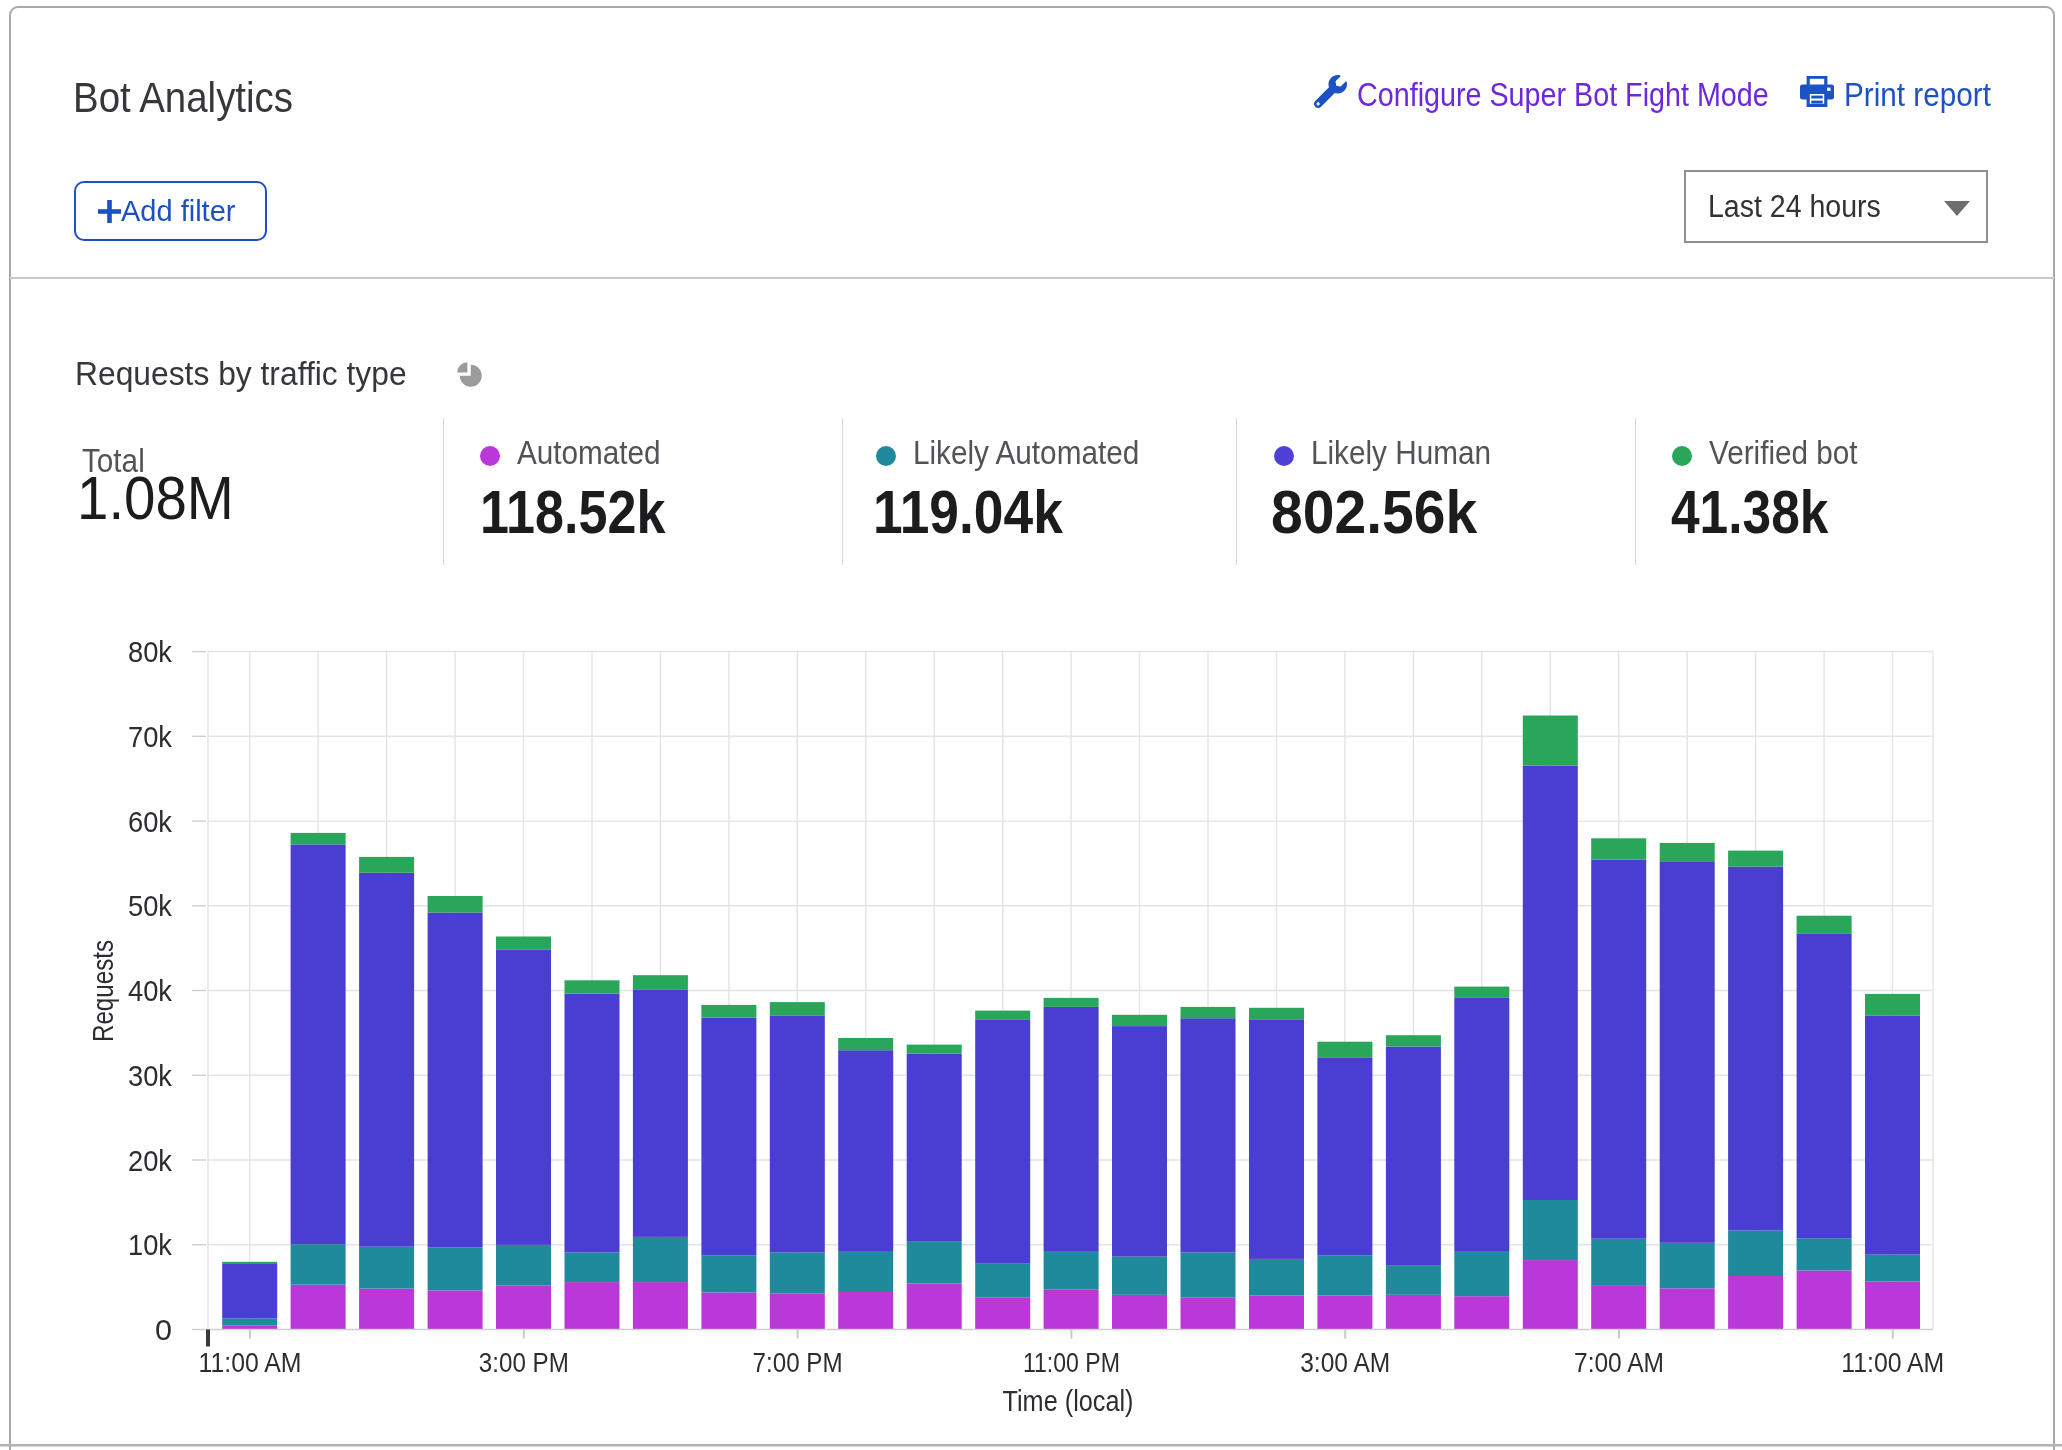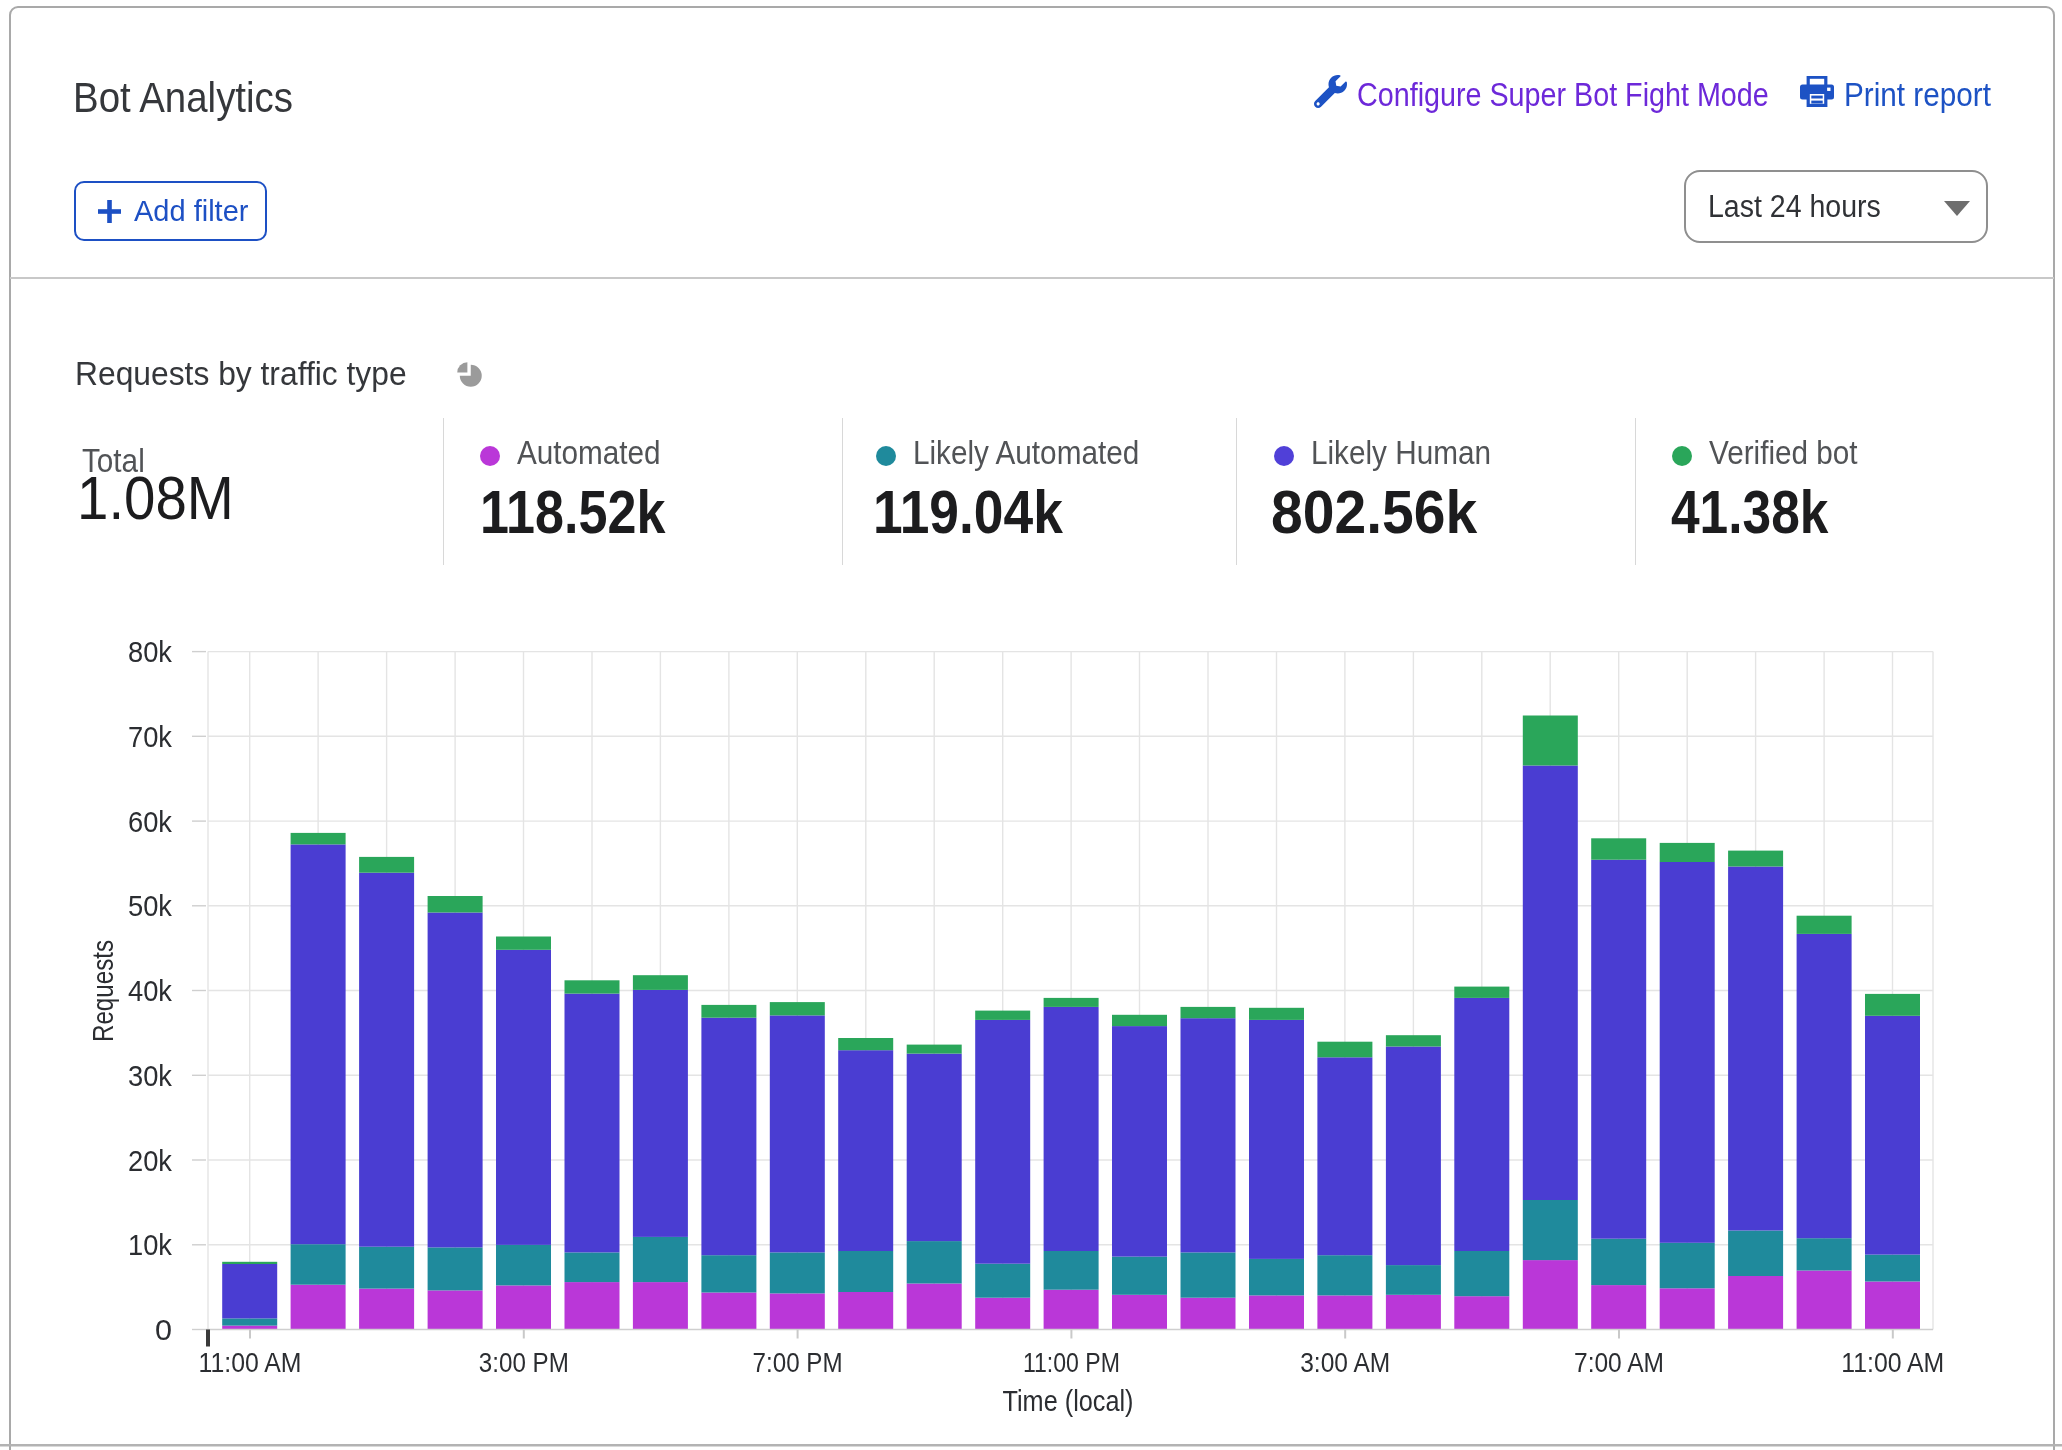--- a/index.html
+++ b/index.html
@@ -29,24 +29,24 @@
       <rect x="11.3" y="24.6" width="11.4" height="2.9" fill="#1d52c4"></rect>
     </svg>
   </div>
   <div style="position:absolute;left:1844px;top:78px;font-size:33px;color:#1d52c4;line-height:1"><span style="display:inline-block;transform:scaleX(0.9);transform-origin:left center;white-space:nowrap">Print report</span></div>
 
   <div style="position:absolute;left:74px;top:181px;width:193px;height:60px;border:2px solid #1d50c4;border-radius:10px;display:flex;align-items:center;padding-left:22px">
     <svg width="23" height="23" viewBox="0 0 23 23" style="display:block">
       <rect x="9.2" y="0" width="4.6" height="23" fill="#1d50c4"></rect>
       <rect x="0" y="9.2" width="23" height="4.6" fill="#1d50c4"></rect>
     </svg>
-    <div style="margin-left:13px;font-size:29px;color:#1d50c4;line-height:1">Add filter</div>
-  </div>
-
-  <div style="position:absolute;left:1684px;top:170px;width:304px;height:73px;border:2px solid #8f8f8f;border-radius:16px;display:flex;align-items:center;padding-left:22px">
+    <div style="font-size:29px;color:#1d50c4;line-height:1">Add filter</div>
+  </div>
+
+  <div style="position:absolute;left:1684px;top:170px;width:304px;height:73px;border:2px solid #8f8f8f;border-radius:0;display:flex;align-items:center;padding-left:22px">
     <div style="font-size:31px;color:#303236;line-height:1"><span style="display:inline-block;transform:scaleX(0.92);transform-origin:left center;white-space:nowrap">Last 24 hours</span></div>
     <div style="position:absolute;right:16px;top:29px;width:0;height:0;border-left:13px solid transparent;border-right:13px solid transparent;border-top:15px solid #6e6e6e"></div>
   </div>
 
   <div style="position:absolute;left:75px;top:356px;font-size:34px;font-weight:400;color:#35373b;line-height:1"><span style="display:inline-block;transform:scaleX(0.935);transform-origin:left center;white-space:nowrap">Requests by traffic type</span></div>
   <div style="position:absolute;left:456px;top:361px">
     <svg width="27" height="27" viewBox="0 0 32 32" style="display:block">
       <path fill="#9b9b9b" d="M17.5 17.5 L17.5 4.5 A13 13 0 1 1 4.5 17.5 Z"></path>
       <path fill="#9b9b9b" d="M13.5 13.5 L1.5 13.5 A12 12 0 0 1 13.5 1.5 Z"></path>
     </svg>

